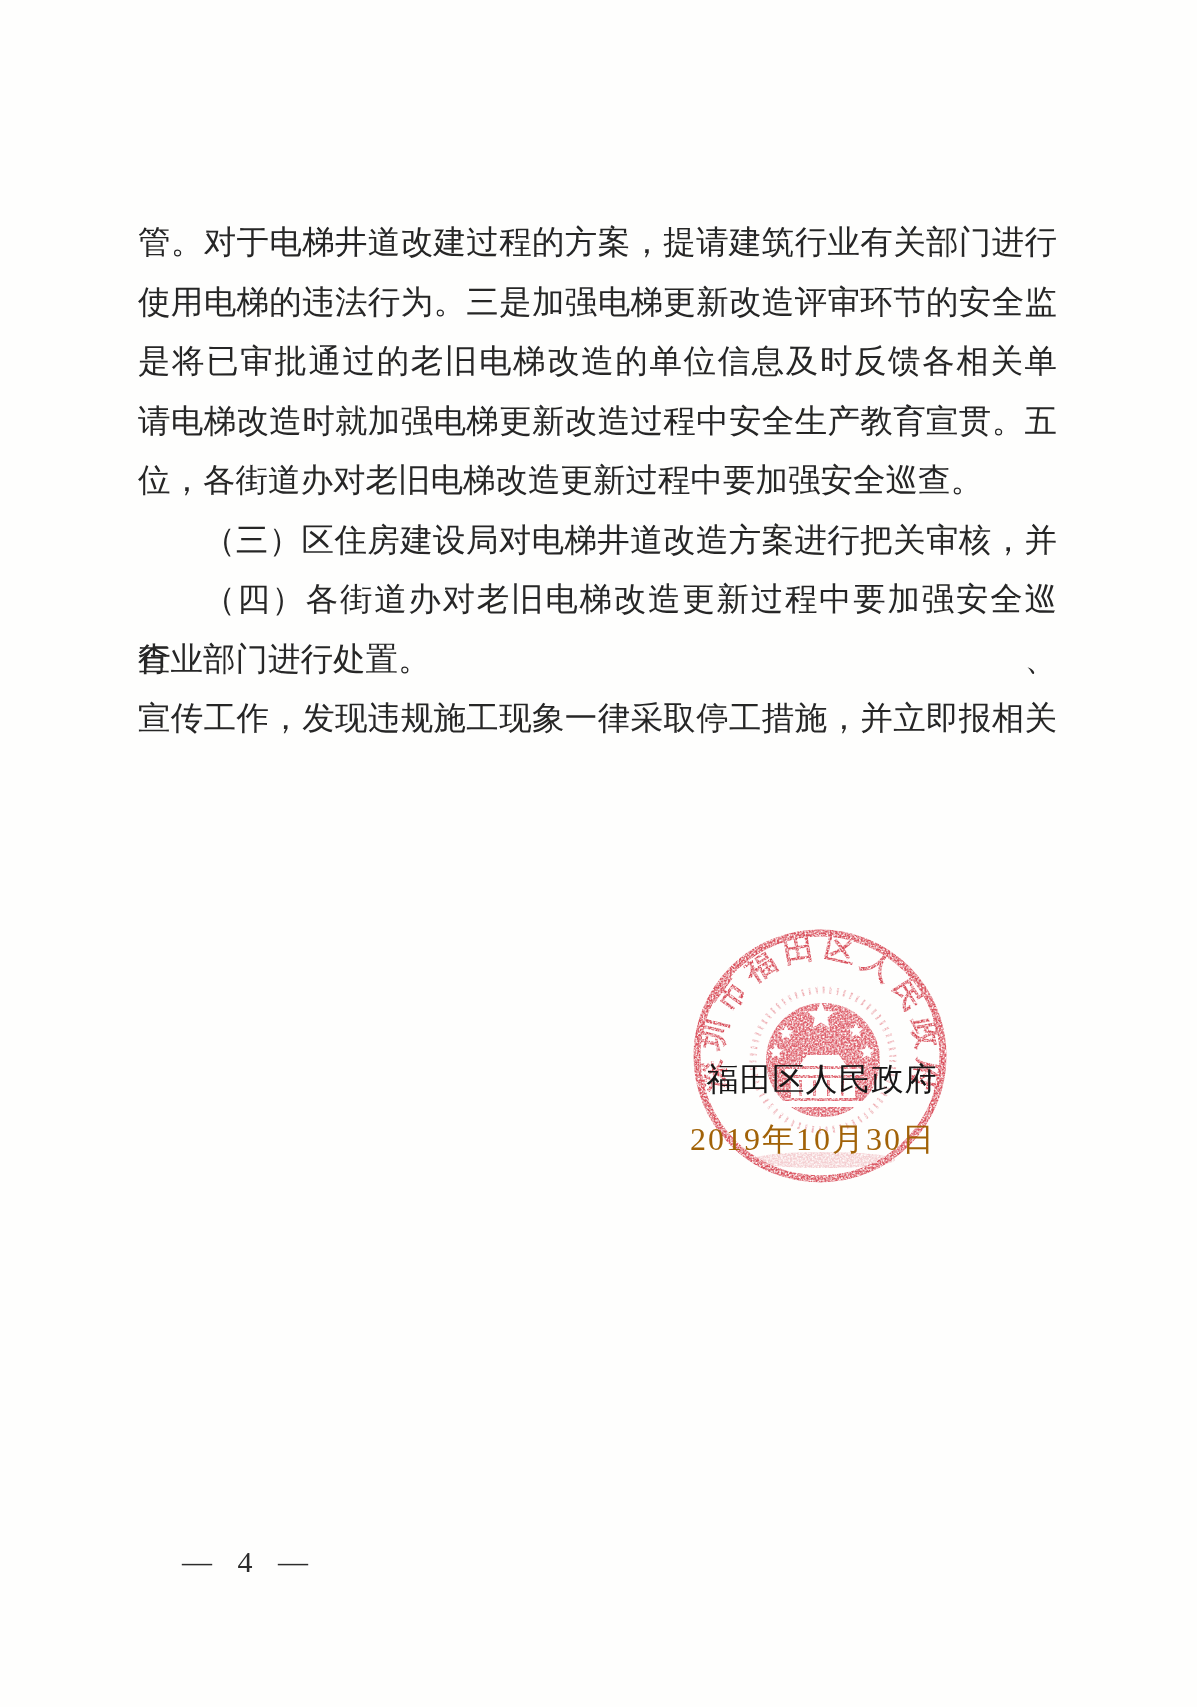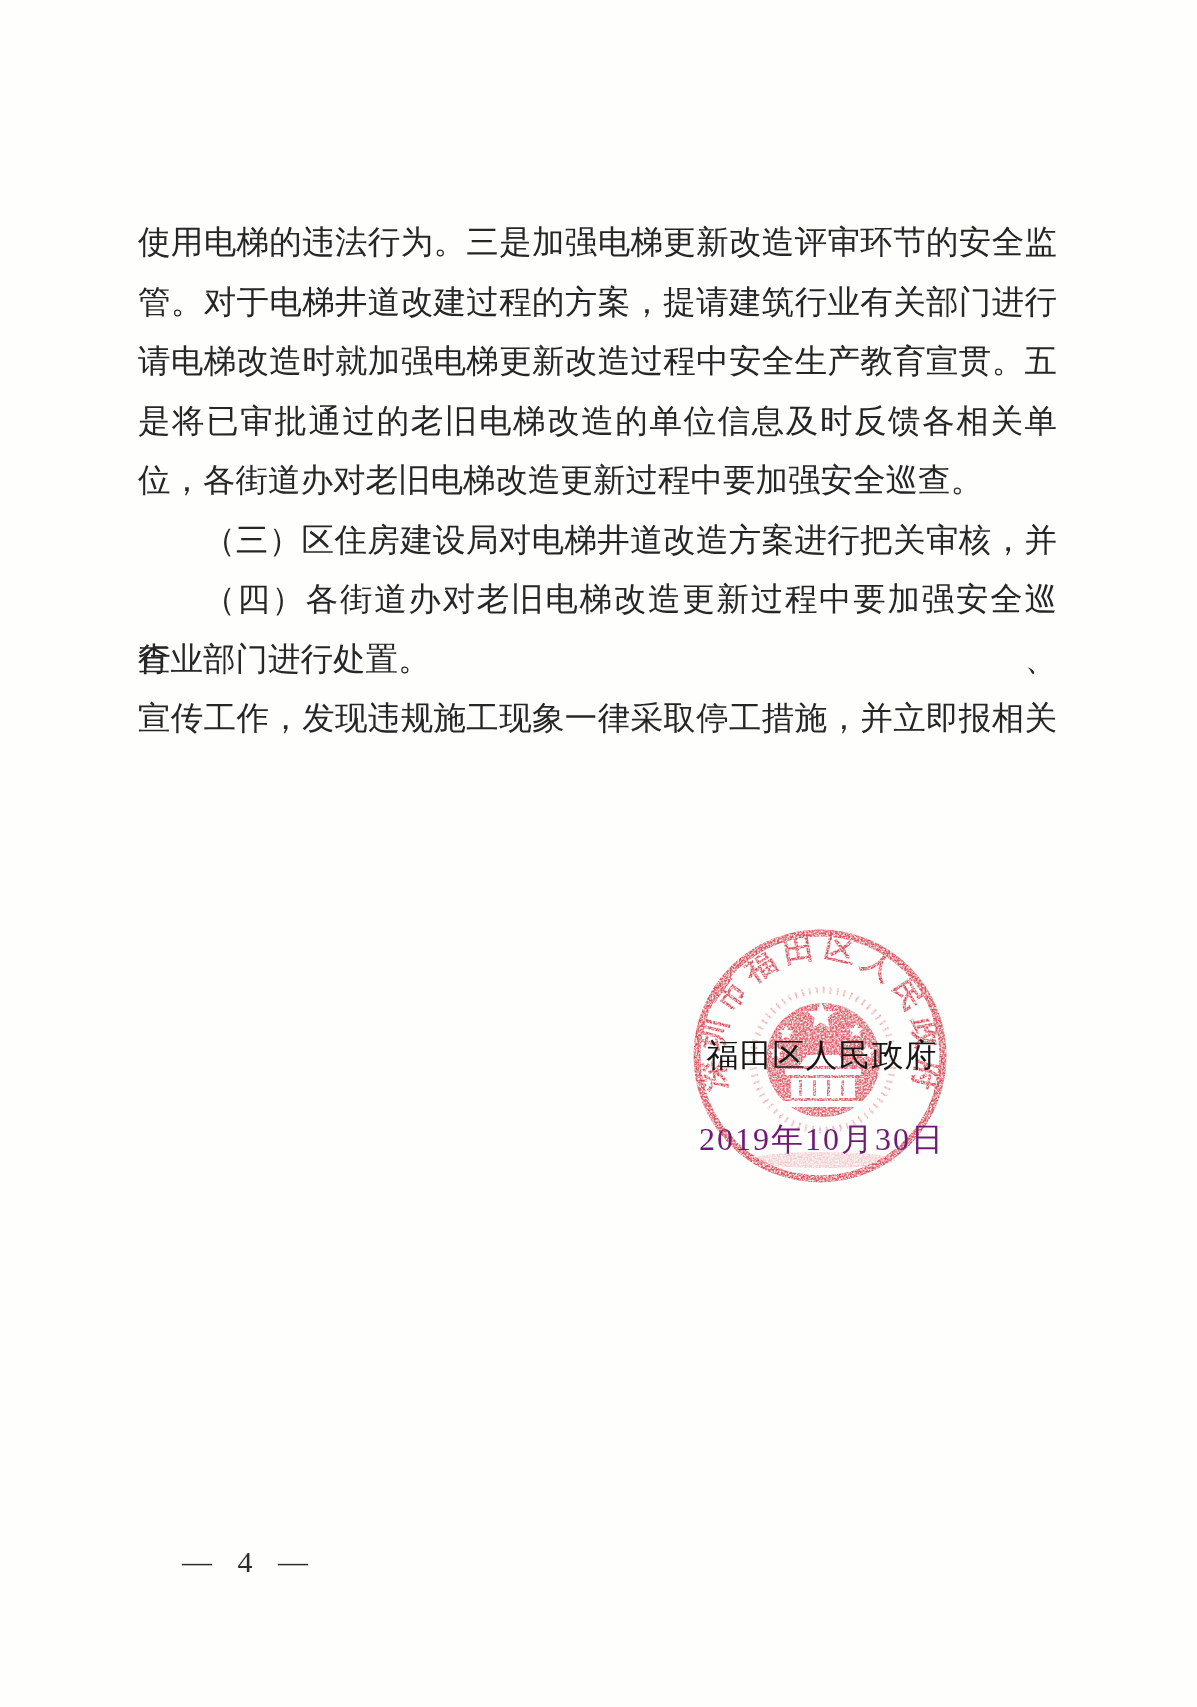--- a/index.html
+++ b/index.html
@@ -35,36 +35,35 @@
     left: 685px;
     top: 922px;
     width: 272px;
     height: 272px;
   }
 
   
   .seal-agency {
     position: absolute;
     left: 690px;
-    top: 1034px;
+    top: 1058px;
     width: 264px;
     text-align: center;
     font-size: 32px;
     letter-spacing: 1px;
     color: #161616;
   }
   .seal-date {
     position: absolute;
     left: 690px;
     top: 1118px;
     width: 264px;
-    text-align: center;
     font-size: 32px;
     letter-spacing: 2px;
-    color: #701a75;
+    color: #a16207;
   }
 
   
   .footer-row {
     position: absolute;
     left: 145px;
     top: 1478px;
     font-size: 38px;
     white-space: nowrap;
     color: #101010;
@@ -89,24 +88,24 @@
     letter-spacing: 9px;
     color: #2c2c2c;
   }
 </style>
 </head>
 <body>
 
 <div class="page">
 
   <div class="body-text">
+    <div class="ln">管。对于电梯井道改建过程的方案，提请建筑行业有关部门进行</div>
     <div class="ln">使用电梯的违法行为。三是加强电梯更新改造评审环节的安全监</div>
-    <div class="ln">管。对于电梯井道改建过程的方案，提请建筑行业有关部门进行</div>
+    <div class="ln">是将已审批通过的老旧电梯改造的单位信息及时反馈各相关单</div>
     <div class="ln">请电梯改造时就加强电梯更新改造过程中安全生产教育宣贯。五</div>
-    <div class="ln">是将已审批通过的老旧电梯改造的单位信息及时反馈各相关单</div>
     <div class="ln end">位，各街道办对老旧电梯改造更新过程中要加强安全巡查。</div>
     <div class="ln ind">（三）区住房建设局对电梯井道改造方案进行把关审核，并</div>
     <div class="ln ind">（四）各街道办对老旧电梯改造更新过程中要加强安全巡查、</div>
     <div class="ln end">行业部门进行处置。</div>
     <div class="ln">宣传工作，发现违规施工现象一律采取停工措施，并立即报相关</div>
   </div>
 
   <svg class="seal-svg" viewBox="0 0 272 272" aria-hidden="true">
     <defs>
       <filter id="stamp" x="-15%" y="-15%" width="130%" height="130%">

